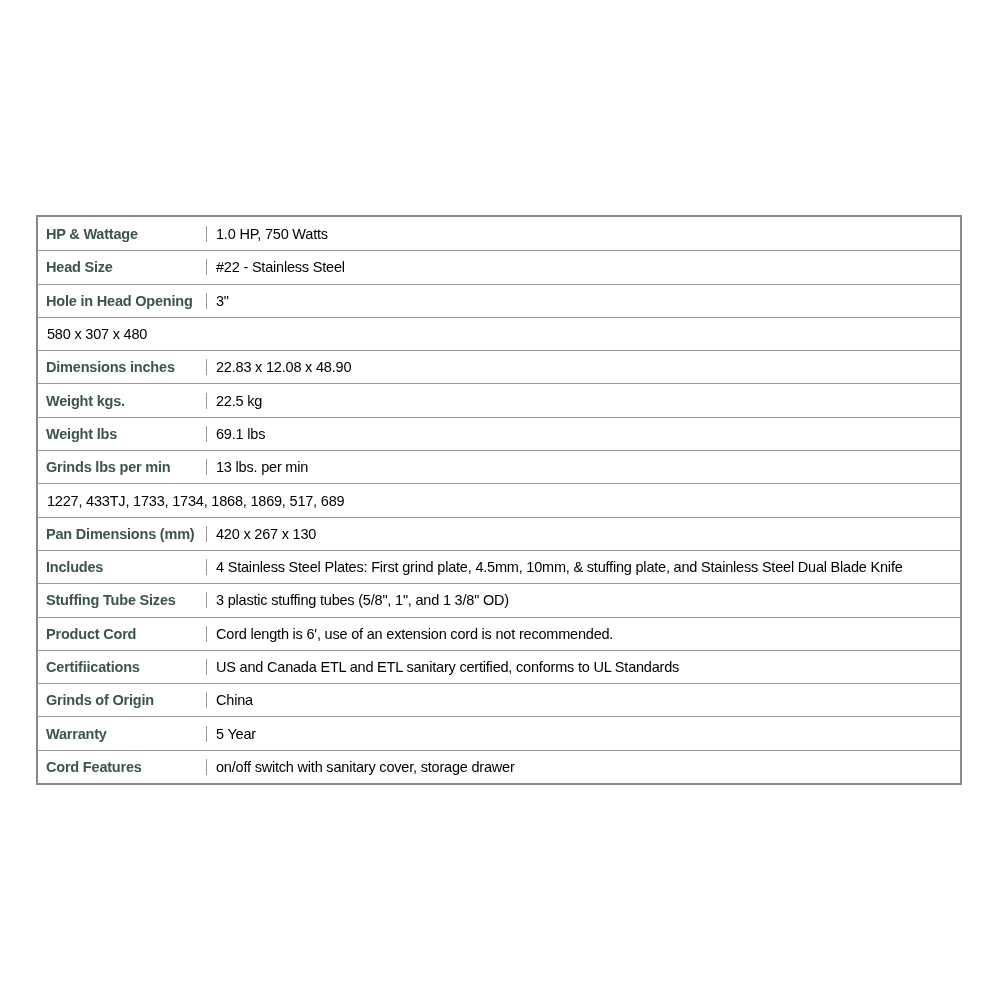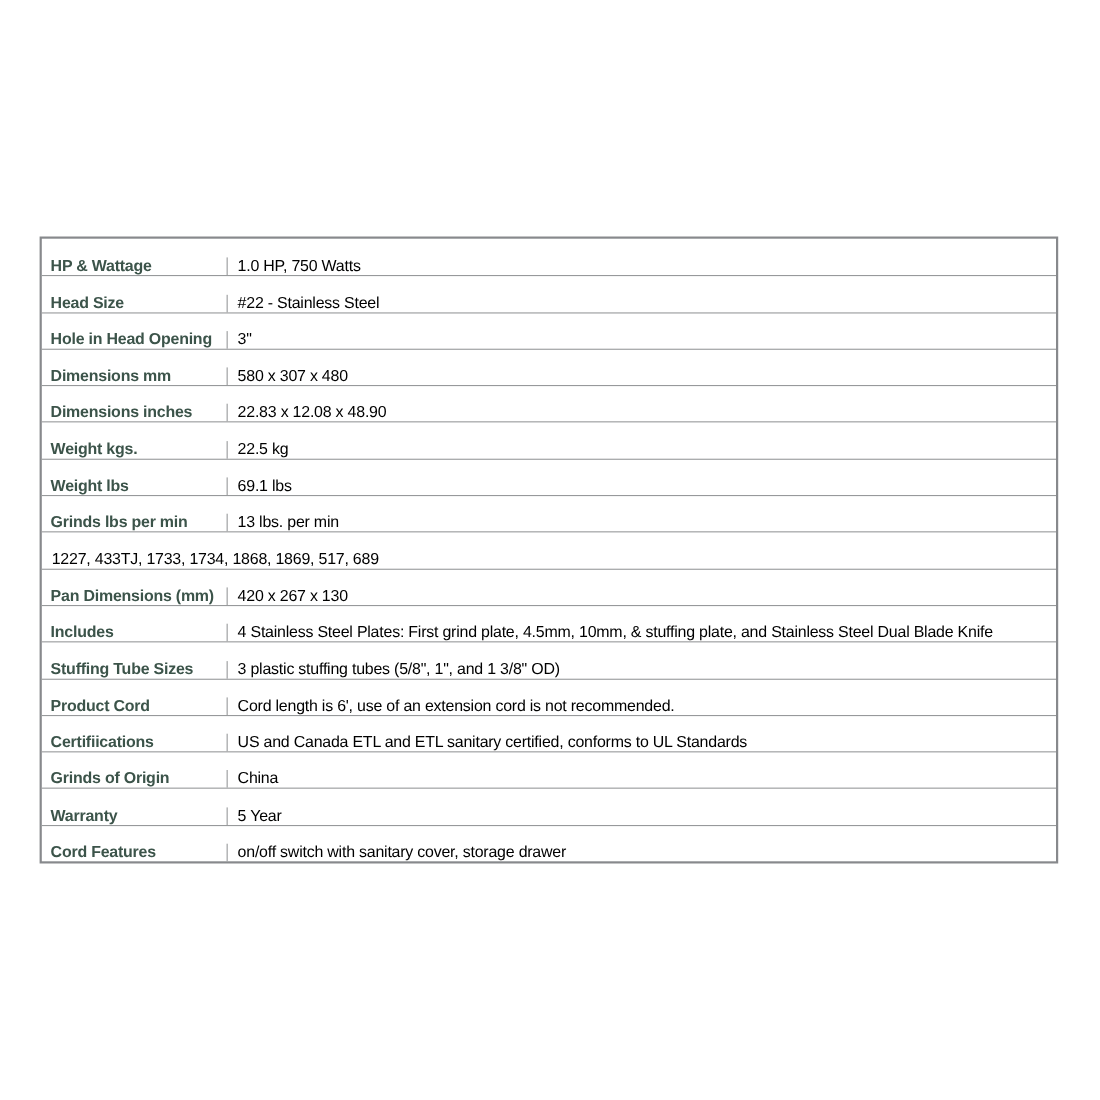--- a/index.html
+++ b/index.html
@@ -22,21 +22,21 @@
     width: 926px;
     border: 2px solid #87898c;
     box-sizing: border-box;
     background: #ffffff;
   }
   .spec-row {
     display: flex;
     height: 33.3px;
     border-top: 1px solid #97999b;
     box-sizing: border-box;
-    align-items: flex-end;
+    align-items: center;
   }
   .spec-row:first-child {
     border-top: none;
   }
   .spec-label-cell {
     width: 169px;
     min-width: 169px;
     border-right: 1px solid #97999b;
     box-sizing: border-box;
     display: flex;
@@ -74,21 +74,20 @@
       </div>
       <div class="spec-row">
         <div class="spec-label-cell">Head Size</div>
         <div class="spec-value-cell">#22 - Stainless Steel</div>
       </div>
       <div class="spec-row">
         <div class="spec-label-cell">Hole in Head Opening</div>
         <div class="spec-value-cell">3"</div>
       </div>
       <div class="spec-row">
-        <div class="spec-label-cell">Dimensions mm</div>
         <div class="spec-value-cell">580 x 307 x 480</div>
       </div>
       <div class="spec-row">
         <div class="spec-label-cell">Dimensions inches</div>
         <div class="spec-value-cell">22.83 x 12.08 x 48.90</div>
       </div>
       <div class="spec-row">
         <div class="spec-label-cell">Weight kgs.</div>
         <div class="spec-value-cell">22.5 kg</div>
       </div>

